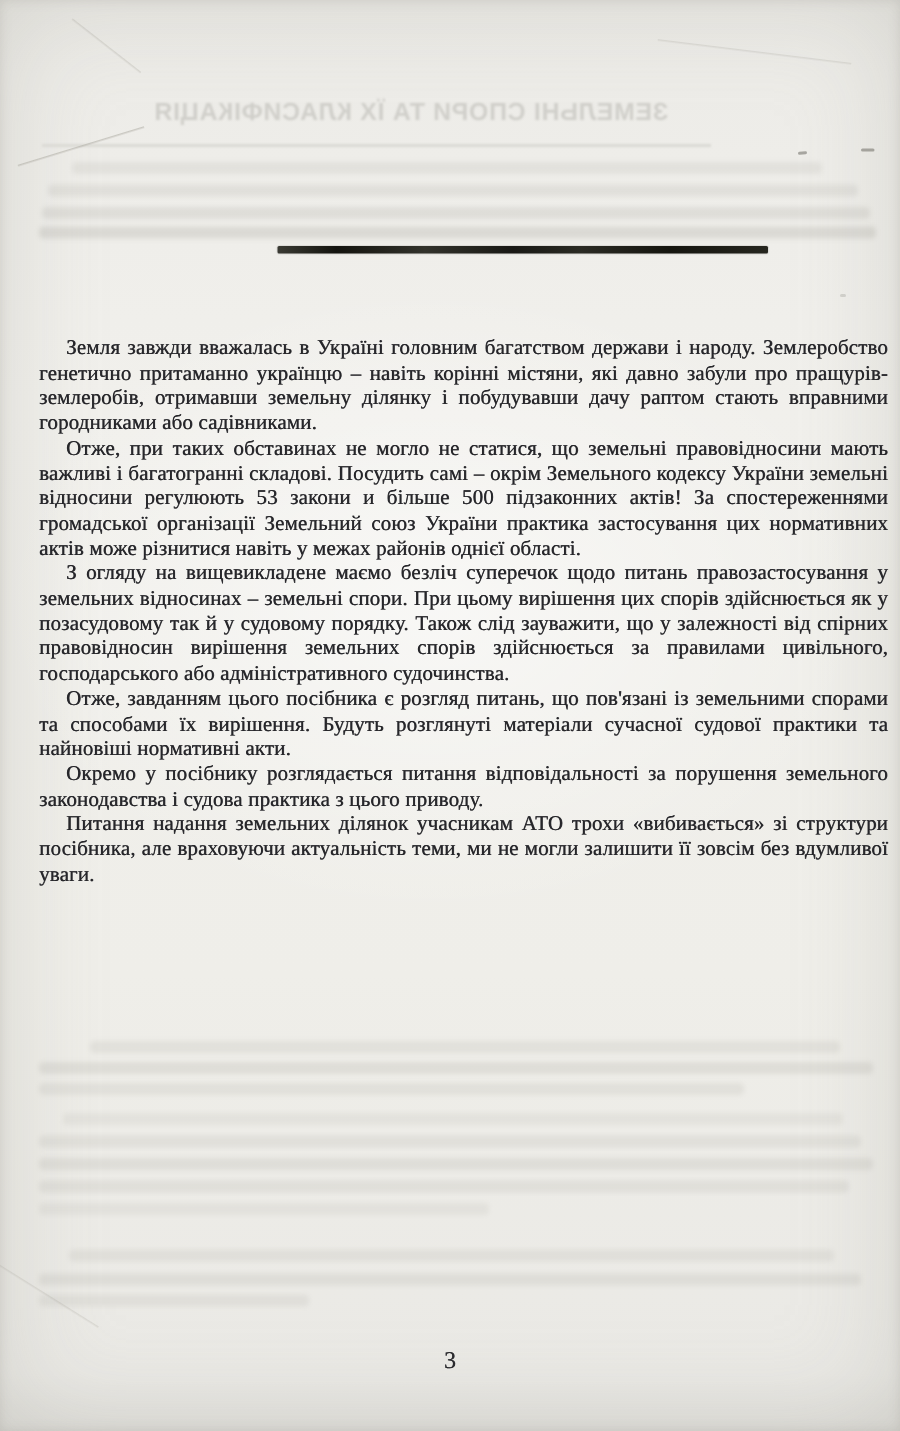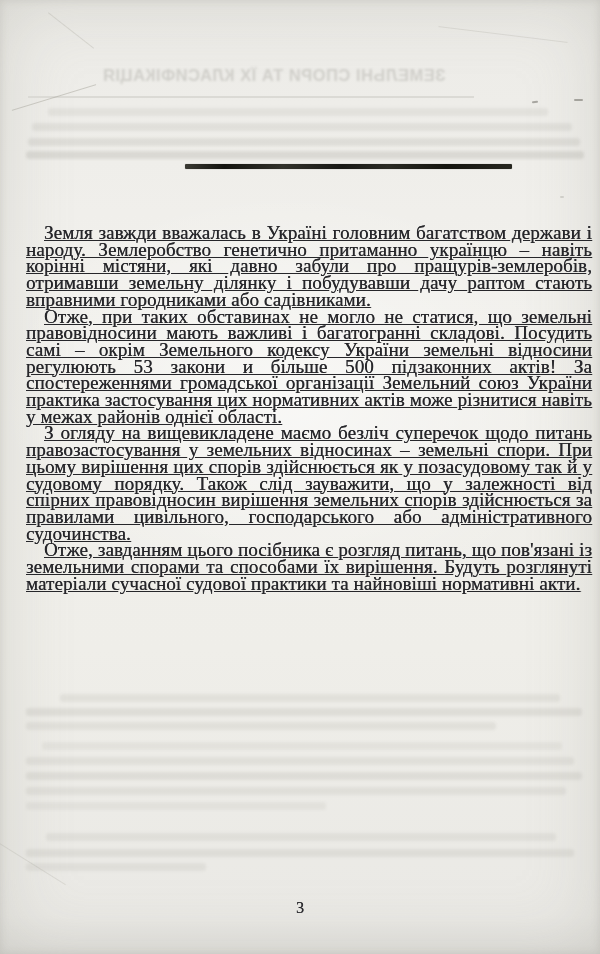--- a/index.html
+++ b/index.html
@@ -70,27 +70,26 @@
     background: linear-gradient(90deg,
       #3a3a33 0%, #14140f 12%, #32322b 30%, #191915 48%,
       #2b2b24 62%, #15150f 80%, #26261f 100%);
     box-shadow: 0 0 1px rgba(0,0,0,0.4);
   }
 
   .body-text {
     position: absolute;
     top: 225px; left: 26px;
     width: 566px;
-    font-size: 19px;
+    font-size: 14px;
     line-height: 16.7px;
     color: #26262a;
     text-align: justify;
     text-shadow: 0.3px 0 0 rgba(38,38,42,0.85);
     letter-spacing: 0.1px;
-    text-decoration: underline;
   }
   .body-text p {
     margin: 0;
     text-indent: 18px;
   }
 
   .page-number {
     position: absolute;
     top: 899px; left: 0;
     width: 600px;
@@ -121,20 +120,22 @@
   <div class="speck" style="top:99px;  left:574px; width:9px;"></div>
   <div class="speck" style="top:196px; left:560px; width:4px; opacity:0.4;"></div>
 
   <div class="divider-bar"></div>
 
   <div class="body-text">
     <p>Земля завжди вважалась в Україні головним багатством держави і народу. Землеробство генетично притаманно українцю – навіть корінні містяни, які давно забули про пращурів-землеробів, отримавши земельну ділянку і побудувавши дачу раптом стають вправними городниками або садівниками.</p>
     <p>Отже, при таких обставинах не могло не статися, що земельні правовідносини мають важливі і багатогранні складові. Посудить самі – окрім Земельного кодексу України земельні відносини регулюють 53 закони и більше 500 підзаконних актів! За спостереженнями громадської організації Земельний союз України практика застосування цих нормативних актів може різнитися навіть у межах районів однієї області.</p>
     <p>З огляду на вищевикладене маємо безліч суперечок щодо питань правозастосування у земельних відносинах – земельні спори. При цьому вирішення цих спорів здійснюється як у позасудовому так й у судовому порядку. Також слід зауважити, що у залежності від спірних правовідносин вирішення земельних спорів здійснюється за правилами цивільного, господарського або адміністративного судочинства.</p>
     <p>Отже, завданням цього посібника є розгляд питань, що пов'язані із земельними спорами та способами їх вирішення. Будуть розглянуті матеріали сучасної судової практики та найновіші нормативні акти.</p>
+    <p>Окремо у посібнику розглядається питання відповідальності за порушення земельного законодавства і судова практика з цього приводу.</p>
+    <p>Питання надання земельних ділянок учасникам АТО трохи «вибивається» зі структури посібника, але враховуючи актуальність теми, ми не могли залишити її зовсім без вдумливої уваги.</p>
   </div>
 
   <div class="ghost" style="top:694px; left:60px; width:500px; opacity:0.13;"></div>
   <div class="ghost" style="top:708px; left:26px; width:556px; opacity:0.16;"></div>
   <div class="ghost" style="top:722px; left:26px; width:470px; opacity:0.13;"></div>
   <div class="ghost" style="top:742px; left:42px; width:520px; opacity:0.10;"></div>
   <div class="ghost" style="top:757px; left:26px; width:548px; opacity:0.13;"></div>
   <div class="ghost" style="top:772px; left:26px; width:556px; opacity:0.15;"></div>
   <div class="ghost" style="top:787px; left:26px; width:540px; opacity:0.13;"></div>
   <div class="ghost" style="top:802px; left:26px; width:300px; opacity:0.10;"></div>

